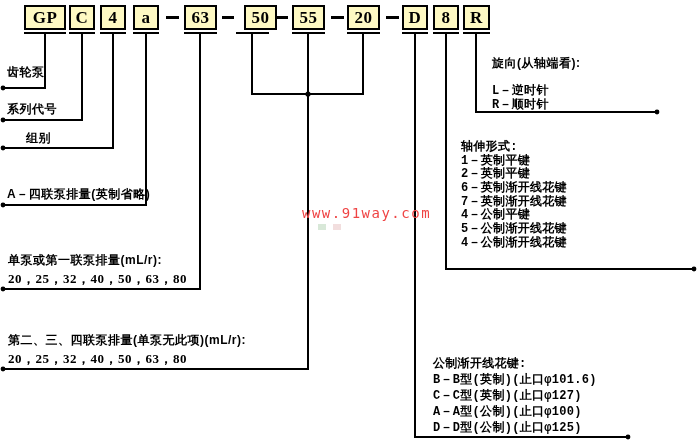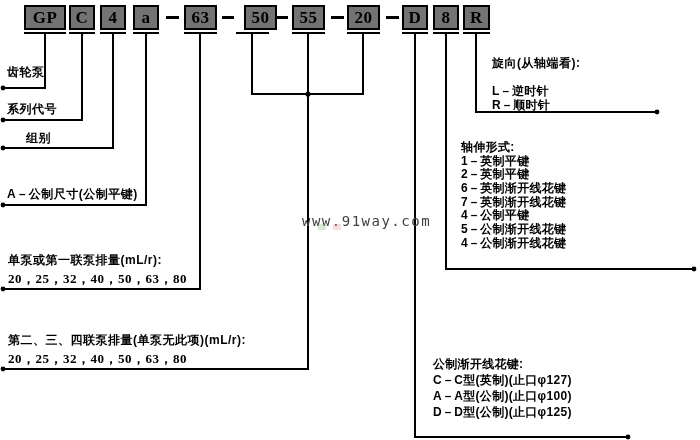--- a/index.html
+++ b/index.html
@@ -1,34 +1,34 @@
 <!DOCTYPE html>
 <html><head>
 <meta charset="utf-8">
 <style>
   html,body{margin:0;padding:0;background:#fff;}
   .diagram{
     position:relative;width:700px;height:440px;background:#ffffff;
     font-family:"Liberation Sans",sans-serif;color:#000;overflow:hidden;
   }
   .codebox{
-    position:absolute;top:5px;height:21px;border:2px solid #000;background:#737373;
+    position:absolute;top:5px;height:21px;border:2px solid #000;background:#fef9c3;
     font:bold 17px "Liberation Serif",serif;text-align:center;line-height:21px;
     letter-spacing:0.5px;
   }
   .dash{position:absolute;top:16px;height:3px;background:#000;}
   .lbl{
     position:absolute;font-weight:bold;font-size:12px;line-height:13px;
     white-space:nowrap;letter-spacing:0.5px;
   }
   .vals{
     position:absolute;font:bold 13px "Liberation Serif",serif;white-space:nowrap;
     letter-spacing:0.5px;
   }
-  .block{position:absolute;font-weight:bold;font-size:12px;white-space:nowrap;letter-spacing:0.3px;}
+  .block{position:absolute;font-weight:bold;font-size:12px;white-space:nowrap;letter-spacing:0.3px;font-family:Liberation Mono, monospace;}
   .block div{height:13.7px;line-height:13.7px;}
   .block.flange div{height:16px;line-height:16px;}
   .block.rot div{height:14px;line-height:14px;}
   .watermark{
     position:absolute;left:302px;top:205px;
     font-family:"DejaVu Sans Mono",monospace;font-size:14px;letter-spacing:1.5px;
   }
   .speck{position:absolute;width:8px;height:6px;opacity:0.35;}
   svg.lines{position:absolute;left:0;top:0;}
 </style>
@@ -104,21 +104,21 @@
   <div class="dash" style="left:331px;width:13px"></div>
   <div class="codebox" style="left:347px;width:29px">20</div>
   <div class="dash" style="left:386px;width:13px"></div>
   <div class="codebox" style="left:402px;width:22px">D</div>
   <div class="codebox" style="left:433px;width:22px">8</div>
   <div class="codebox" style="left:463px;width:23px">R</div>
 
   <div class="lbl" style="left:7px;top:66px">齿轮泵</div>
   <div class="lbl" style="left:7px;top:103px">系列代号</div>
   <div class="lbl" style="left:26px;top:132px">组别</div>
-  <div class="lbl" style="left:7px;top:188px">A－公制尺寸(公制平键)</div>
+  <div class="lbl" style="left:7px;top:188px">A－四联泵排量(英制省略)</div>
 
   <div class="lbl" style="left:8px;top:254px">单泵或第一联泵排量(mL/r):</div>
   <div class="vals" style="left:8px;top:270px">20，25，32，40，50，63，80</div>
 
   <div class="lbl" style="left:8px;top:334px">第二、三、四联泵排量(单泵无此项)(mL/r):</div>
   <div class="vals" style="left:8px;top:350px">20，25，32，40，50，63，80</div>
 
   <div class="lbl" style="left:492px;top:57px">旋向(从轴端看):</div>
   <div class="block rot" style="left:492px;top:84px">
     <div>L－逆时针</div>
@@ -131,22 +131,23 @@
     <div>2－英制平键</div>
     <div>6－英制渐开线花键</div>
     <div>7－英制渐开线花键</div>
     <div>4－公制平键</div>
     <div>5－公制渐开线花键</div>
     <div>4－公制渐开线花键</div>
   </div>
 
   <div class="block flange" style="left:433px;top:356px">
     <div>公制渐开线花键:</div>
+    <div>B－B型(英制)(止口φ101.6)</div>
     <div>C－C型(英制)(止口φ127)</div>
     <div>A－A型(公制)(止口φ100)</div>
     <div>D－D型(公制)(止口φ125)</div>
   </div>
 
-  <div class="watermark" style="color: #404040; margin-top: 8px;">www.91way.com</div>
+  <div class="watermark" style="color: #ef4444;">www.91way.com</div>
   <div class="speck" style="left:318px;top:224px;background:#8fbc8f"></div>
   <div class="speck" style="left:333px;top:224px;background:#d9a0a0"></div>
 
 </div>
 
 </body></html>

